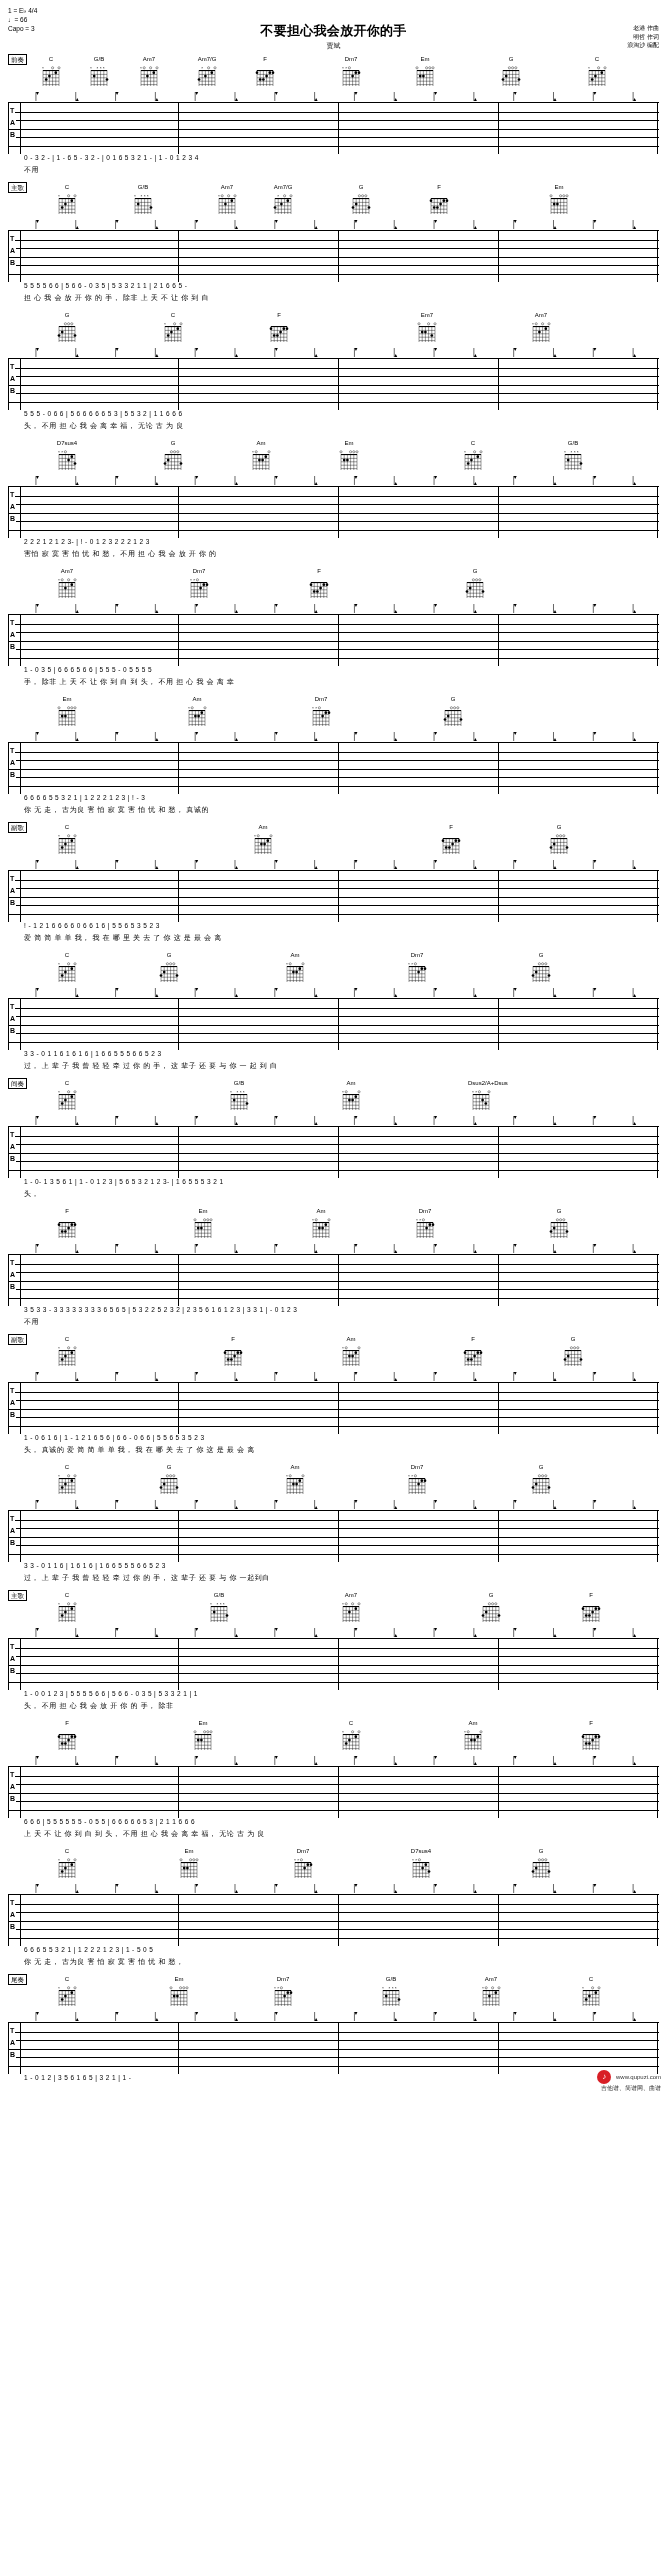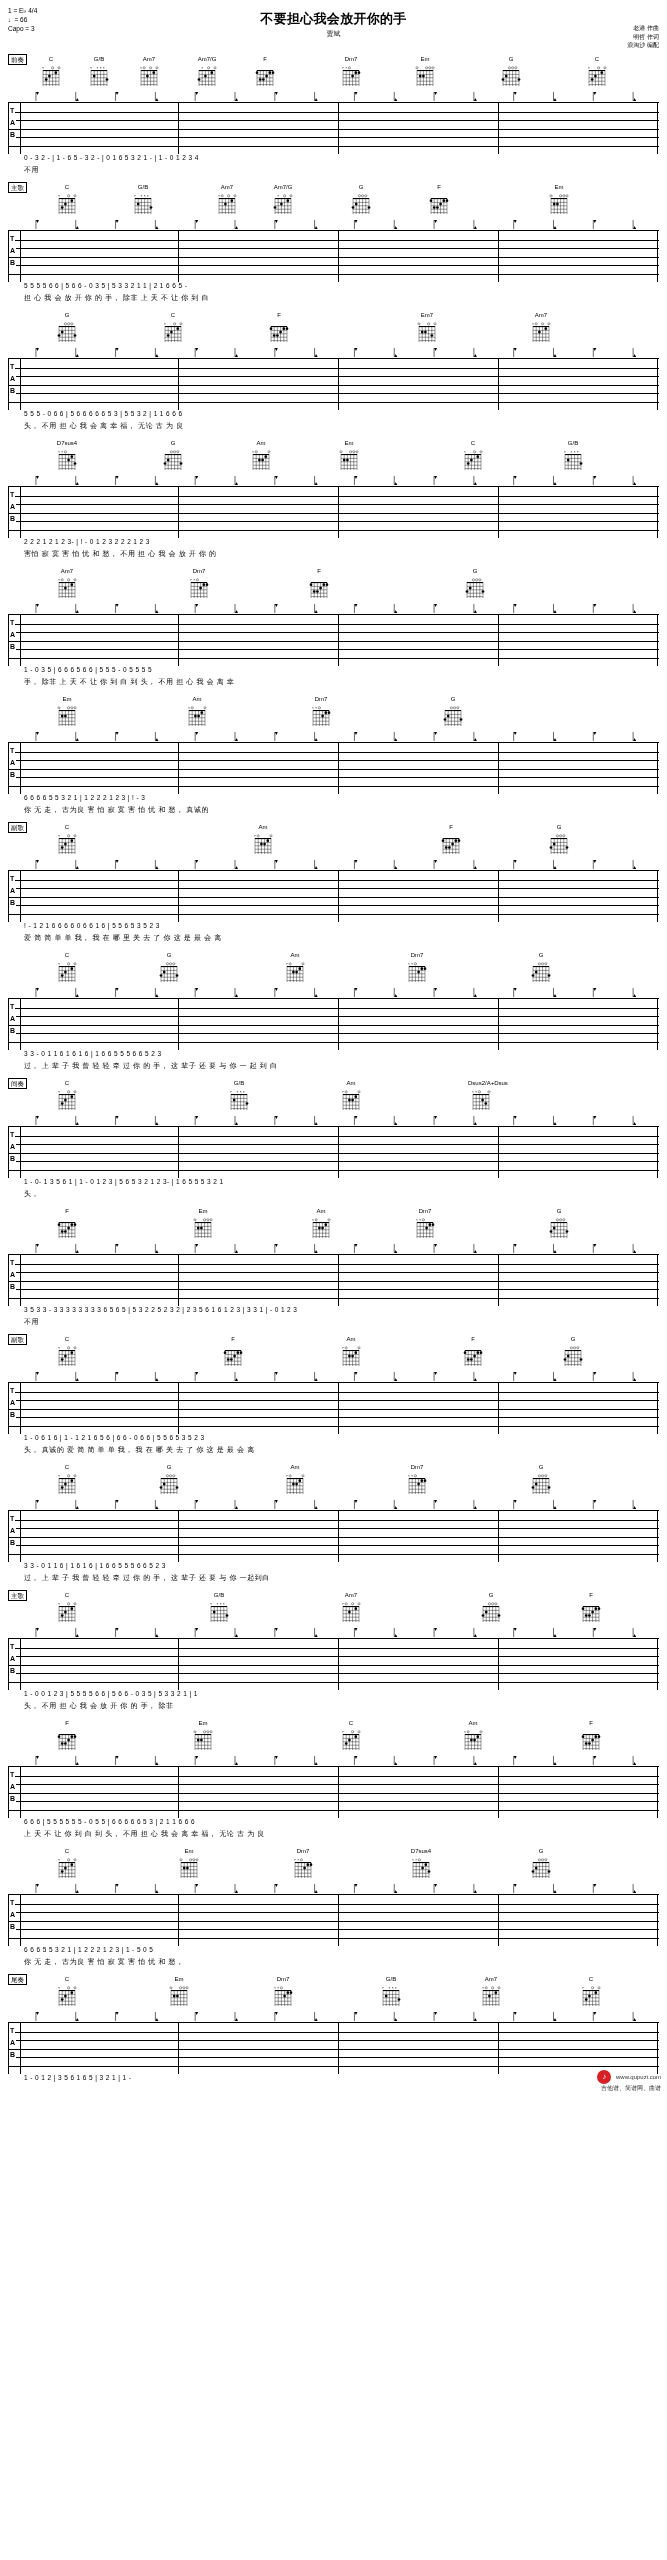--- a/index.html
+++ b/index.html
@@ -7,21 +7,21 @@
   body {
     width: 667px;
     background: #ffffff;
     font-family: "Liberation Sans", sans-serif;
     color: #000;
     position: relative;
   }
   .page { width: 667px; position: relative; padding: 0; }
 
   
-  .header { position: relative; height: 54px; padding: 6px 10px 0 10px; }
+  .header { position: relative; height: 54px; padding: 18px 10px 0 10px; }
   .title {
     text-align: center;
     font-size: 13px;
     font-weight: bold;
     letter-spacing: 0.3px;
     margin: 4px 0 1px 0;
   }
   .subtitle { text-align: center; font-size: 7px; color: #111; margin-bottom: 2px; }
   .meta-left {
     position: absolute; left: 8px; top: 6px;

